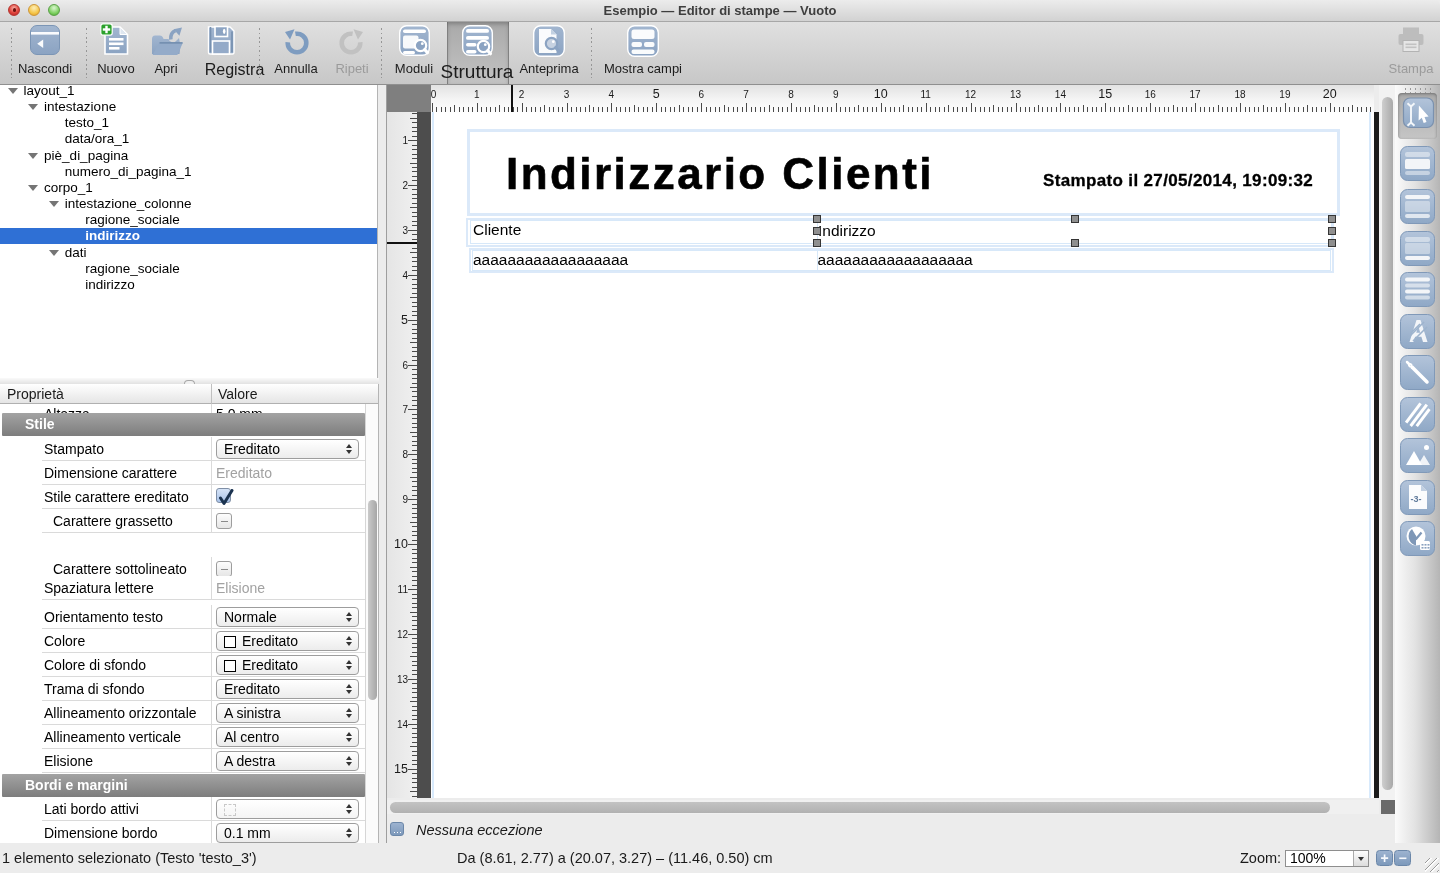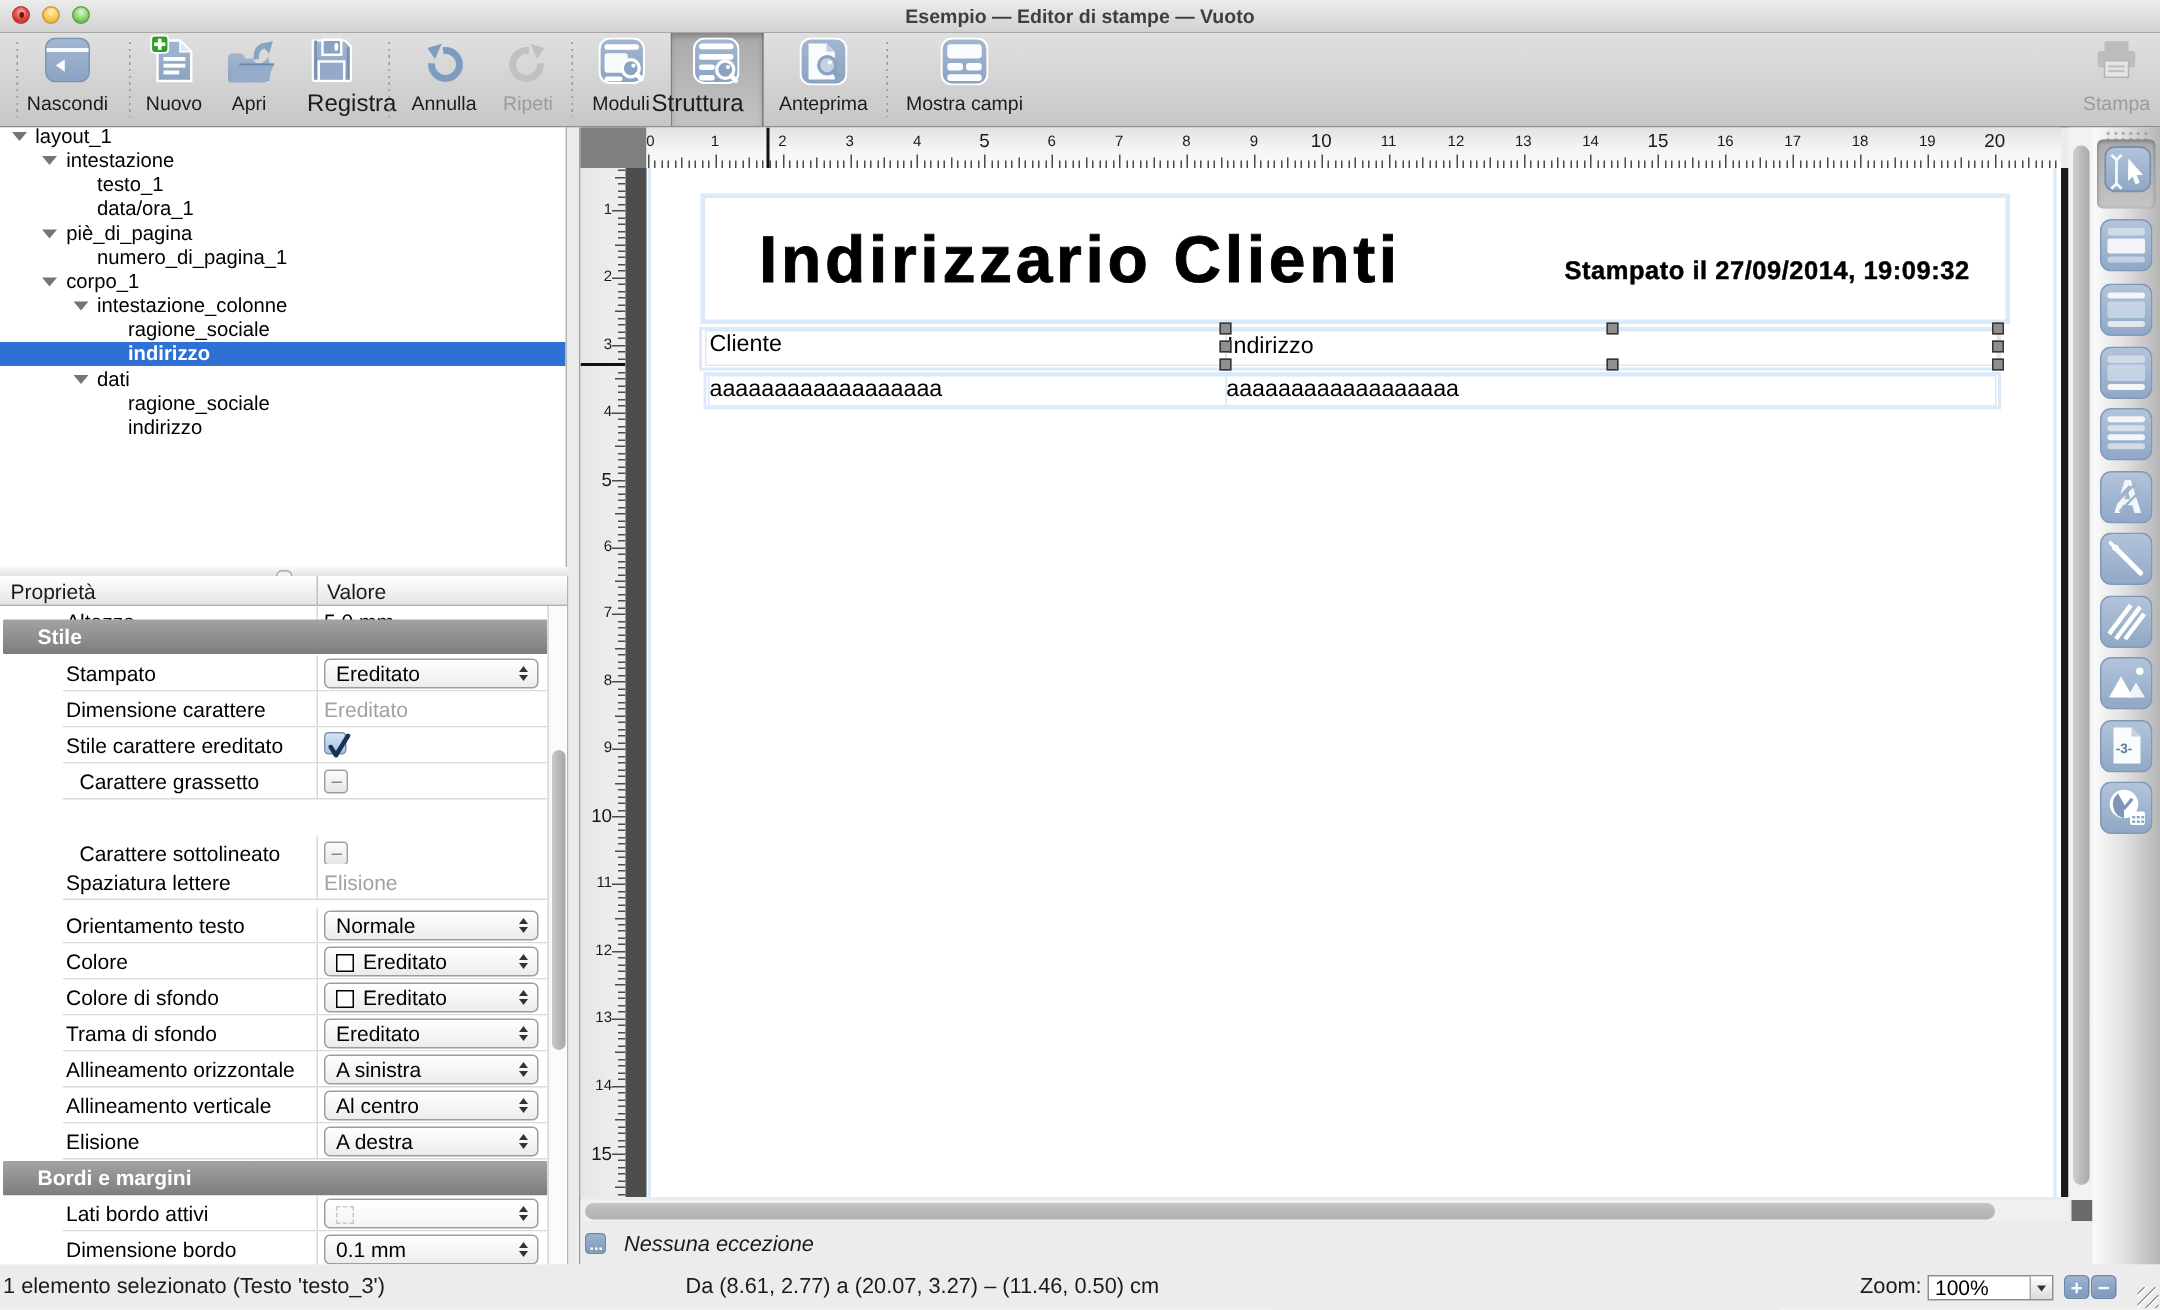--- a/index.html
+++ b/index.html
@@ -206,21 +206,21 @@
       </defs>
       <rect x="0.7" y="0.7" width="29.6" height="29.6" rx="7" fill="url(#blg)" stroke="#fff" stroke-width="1.4"></rect>
       <rect x="4" y="4" width="23" height="3.8" rx="1.9" fill="#fff"></rect>
       <rect x="4" y="11" width="23" height="3.8" rx="1.9" fill="#fff"></rect>
       <rect x="4" y="18" width="10.5" height="3.6" rx="1.8" fill="#fff"></rect>
       <rect x="4" y="25" width="10.5" height="3.6" rx="1.8" fill="#fff"></rect>
       <circle cx="21.5" cy="21.5" r="5.7" fill="#8ba3c2" stroke="#fff" stroke-width="2.2"></circle>
       <circle cx="23.3" cy="19.7" r="1.4" fill="#fff"></circle>
       <line x1="25.7" y1="25.7" x2="28.5" y2="28.7" stroke="#fff" stroke-width="3.2" stroke-linecap="round"></line>
     </svg>
-<div class="abs" style="left:405px;top:39px;width:120px;text-align:center;font-size:16px;color:#1c1c1c;">Struttura</div>
+<div class="abs" style="left:417px;top:39px;width:120px;text-align:center;font-size:19px;color:#1c1c1c;">Struttura</div>
 <svg class="abs" width="32" height="32" viewBox="0 0 32 32" style="left:533px;top:3px;">
       <defs>
         <linearGradient id="blg" x1="0" y1="0" x2="0" y2="1">
           <stop offset="0" stop-color="#a2b6d0"></stop>
           <stop offset="1" stop-color="#8ba3c2"></stop>
         </linearGradient>
       </defs>
       <rect x="0.7" y="0.7" width="30.6" height="30.6" rx="7" fill="url(#blg)" stroke="#fff" stroke-width="1.4"></rect>
       <path d="M6 4 h12 l5.5 5.5 v18.5 h-17.5 z" fill="#fff" opacity="0.95"></path>
       <path d="M18 4 l5.5 5.5 h-5.5 z" fill="#c3d1e2"></path>
@@ -820,21 +820,21 @@
 <div class="vnum" style="top:611.7px;">14</div>
 <div class="vnum big" style="top:656.6px;">15</div>
 <div style="position:absolute;left:0;top:130px;width:30px;height:1.5px;background:#111;"></div>
 </div>
 <div class="abs" id="darkstrip"></div>
 <div class="abs" id="pageedge"></div>
 <div class="abs" style="left:431.5px;top:112px;width:2px;height:686px;background:#d8eafc;"></div>
 <div class="abs" style="left:1369px;top:112px;width:2px;height:686px;background:#d8eafc;"></div>
 <div class="abs" style="left:466.5px;top:128.5px;width:873px;height:87px;border:3px solid #dbe9f9;"></div>
 <div class="abs" id="bigtitle">Indirizzario Clienti</div>
-<div class="abs" id="stampato">Stampato il 27/09/2014, 19:09:32</div>
+<div class="abs" id="stampato">Stampato il 27/05/2014, 19:09:32</div>
 <div class="abs" style="left:466px;top:217.5px;width:868px;height:29px;border:2px solid #dbe9f9;"></div>
 <div class="abs" style="left:469.5px;top:219.5px;width:348px;height:24.5px;border:1.5px solid #d7e8f9;"></div>
 <div class="abs" style="left:817px;top:219.5px;width:515px;height:24.5px;border:1.5px solid #d7e8f9;"></div>
 <div class="celltext" style="left:473px;top:221px;">Cliente</div>
 <div class="celltext" style="left:818px;top:222px;">Indirizzo</div>
 <div class="abs" style="left:469px;top:247.5px;width:865px;height:25px;border:2px solid #dbe9f9;"></div>
 <div class="abs" style="left:471.5px;top:249.5px;width:346px;height:21px;border:1.5px solid #d7e8f9;"></div>
 <div class="abs" style="left:817px;top:249.5px;width:514px;height:21px;border:1.5px solid #d7e8f9;"></div>
 <div class="celltext" style="left:473px;top:251px;">aaaaaaaaaaaaaaaaaa</div>
 <div class="celltext" style="left:817.5px;top:251px;">aaaaaaaaaaaaaaaaaa</div>

